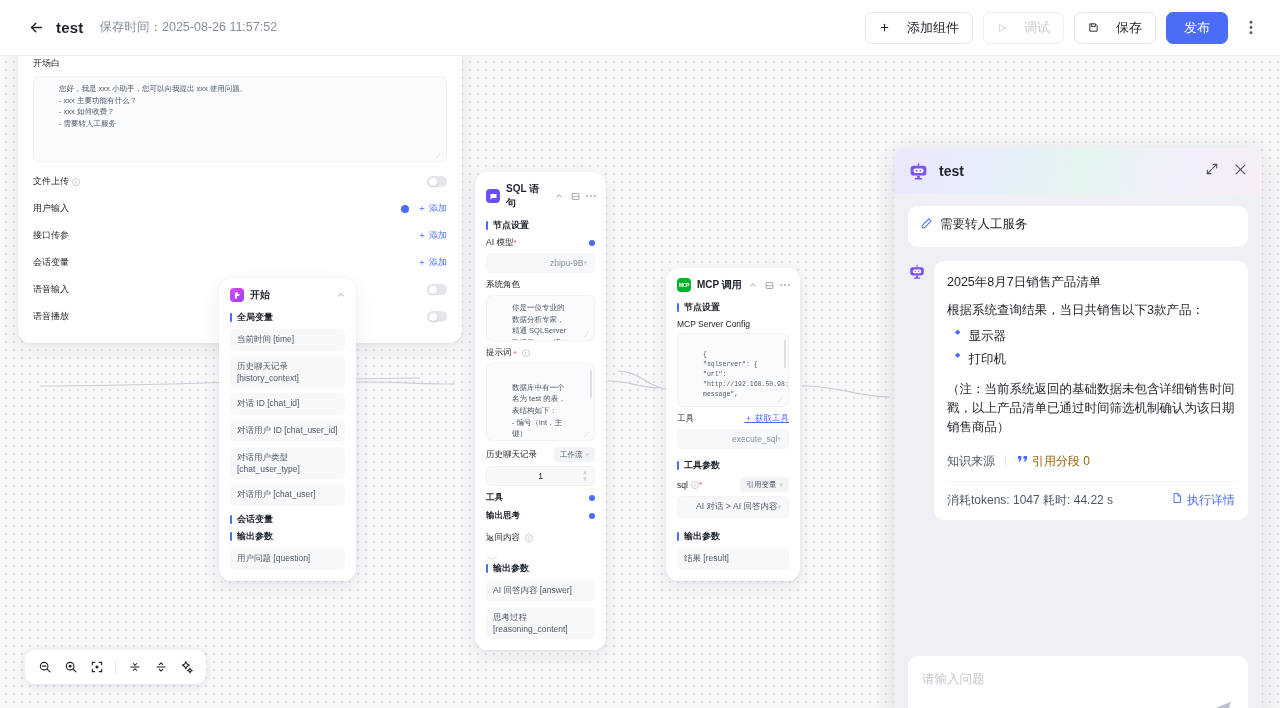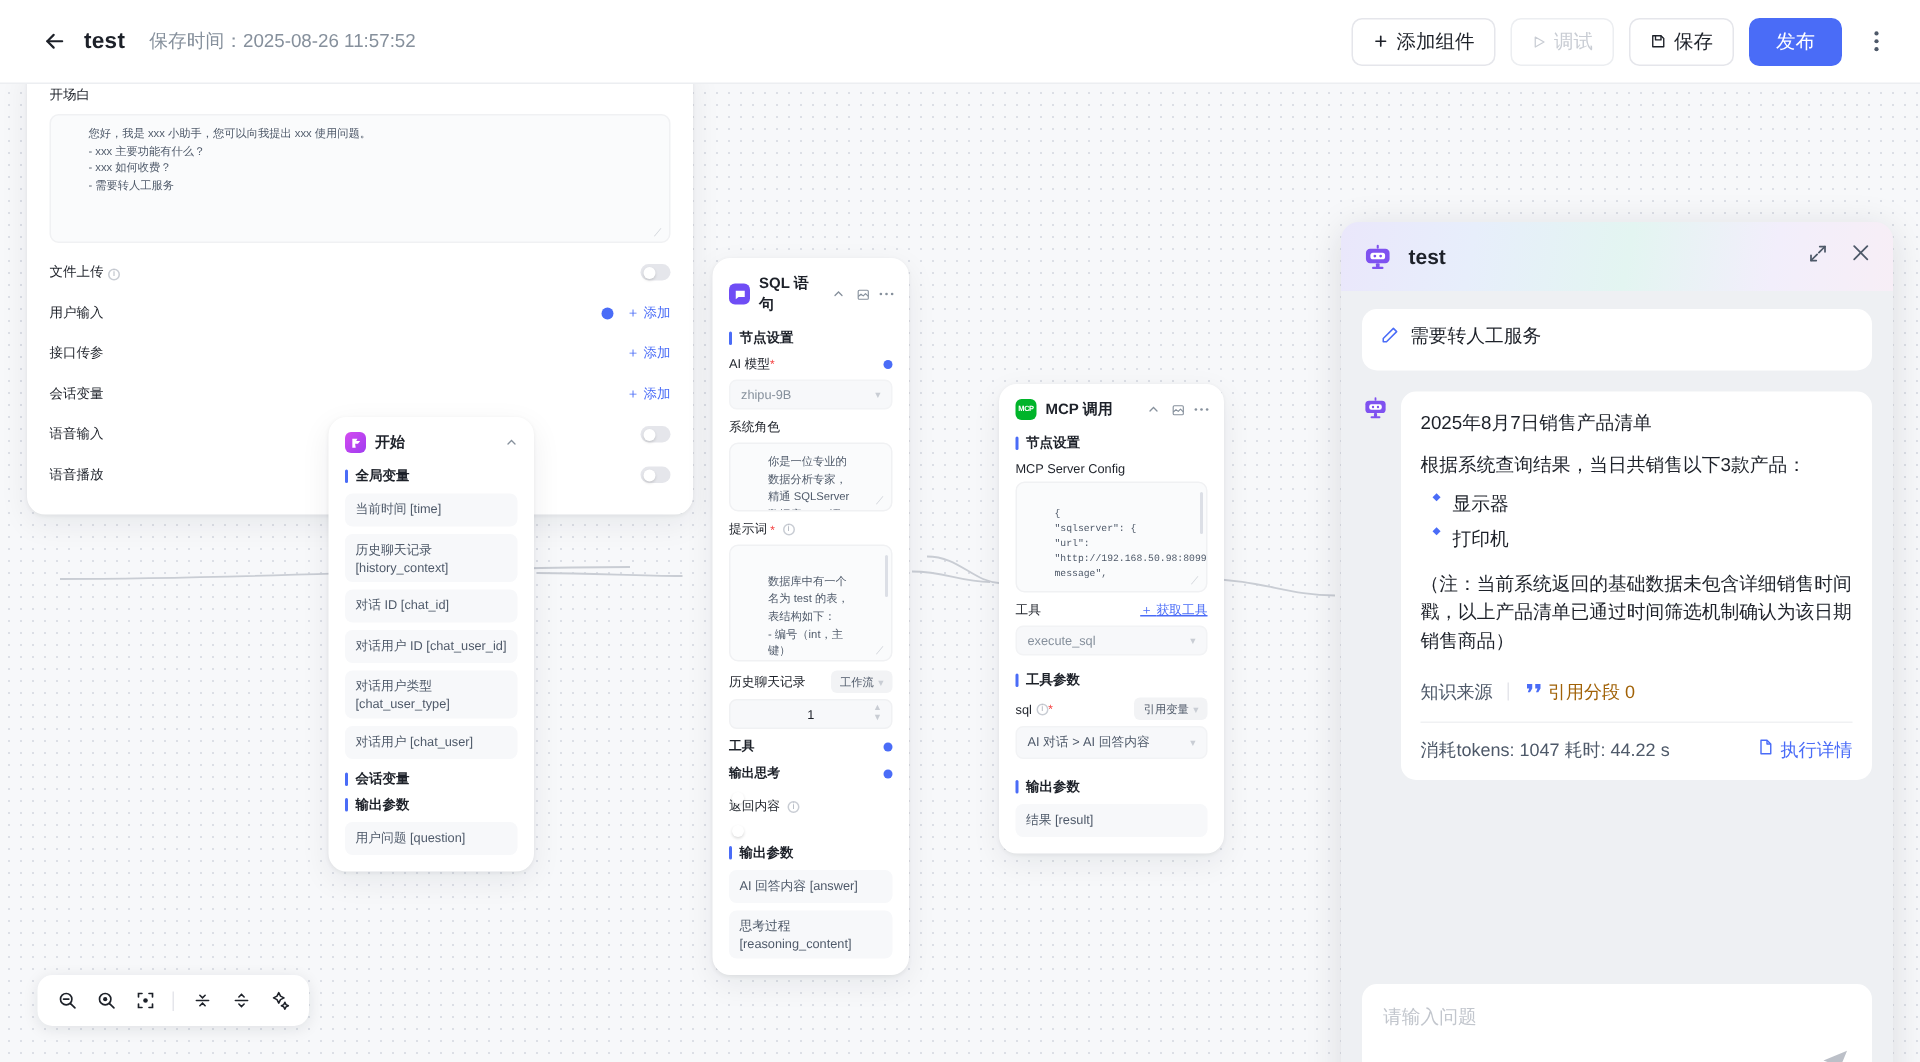--- a/index.html
+++ b/index.html
@@ -26,21 +26,21 @@
     width: 20px; height: 20px; flex: none; margin-right: 10px;
     display:flex; align-items:center; justify-content:center; cursor:pointer;
   }
   .flow-title { font-size: 15px; font-weight: 700; color: #1d2129; letter-spacing:.2px; }
   .save-time { font-size: 12.5px; color: #86909c; margin-left: 16px; white-space: nowrap; }
   .topbar-right { margin-left: auto; display: flex; align-items: center; gap: 10px; }
 
   .tb-btn {
     height: 32px; border: 1px solid #e5e6eb; border-radius: 7px;
     background: #fff; color: #1d2129; font-size: 13px;
-    display: flex; align-items: center; gap: 5px; padding: 0 13px;
+    display: flex; align-items: center; gap: 17px; padding: 0 13px;
     cursor: pointer; white-space: nowrap;
   }
   .tb-btn.disabled { color: #c9cdd4; border-color:#eceef1; }
   .tb-btn.primary {
     background: #4a6cf7; border-color: #4a6cf7; color: #fff; font-weight: 500;
     padding: 0 17px;
   }
   .tb-more {
     width: 26px; height: 30px; display:flex; align-items:center; justify-content:center;
     cursor: pointer; color:#4e5969; font-size:16px; line-height:1;
@@ -89,21 +89,21 @@
     content:""; width:2px; height:9px; background:#4a6cf7; border-radius:2px; flex:none;
   }
 
   .field { padding: 0 10px 6px 10px; }
   .field-label { font-size:8.5px; color:#1d2129; margin-bottom:4px; display:flex; align-items:center; gap:2px; }
   .req { color:#f53f3f; font-size:8px; }
   .pill {
     background:#f7f8fa; border:1px solid #f2f3f5; border-radius:5px;
     padding:4px 7px; font-size:8.5px; color:#4e5969;
   }
-  .pill.select { display:flex; align-items:center; justify-content:space-between; color:#86909c; }
+  .pill.select { display:flex; align-items:center; justify-content:flex-end; color:#86909c; }
   .chev { color:#c9cdd4; font-size:7px; }
   .textarea {
     background:#fafbfc; border:1px solid #f0f1f3; border-radius:6px;
     padding:6px 25px; font-size:7.5px; color:#4e5969; line-height:1.55;
     position:relative; overflow:hidden;
   }
   .resize-grip {
     position:absolute; right:3px; bottom:2px; width:7px; height:7px;
     color:#c9cdd4; font-size:7px; line-height:1;
   }
@@ -159,21 +159,21 @@
   }
   .add-link { color:#4a6cf7; font-size:9px; display:flex; align-items:center; gap:3px; cursor:pointer; }
 
   
   #node-start { left: 219px; top: 222px; width: 137px; }
 
   
   #node-sql { left: 475px; top: 116px; width: 131px; }
 
   
-  #node-mcp { left: 666px; top: 200px; width: 150px; }
+  #node-mcp { left: 666px; top: 212px; width: 134px; }
 
   
   .mini-toolbar {
     position:absolute; left: 25px; bottom: 24px;
     height: 34px; background:#fff; border-radius: 10px;
     box-shadow: 0 2px 10px rgba(20,25,40,.10);
     display:flex; align-items:center; gap:3px; padding: 0 8px;
     z-index: 30;
   }
   .mt-btn {

